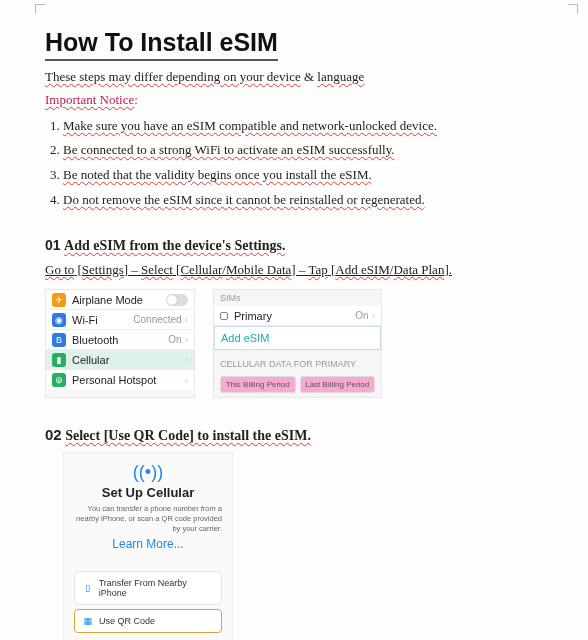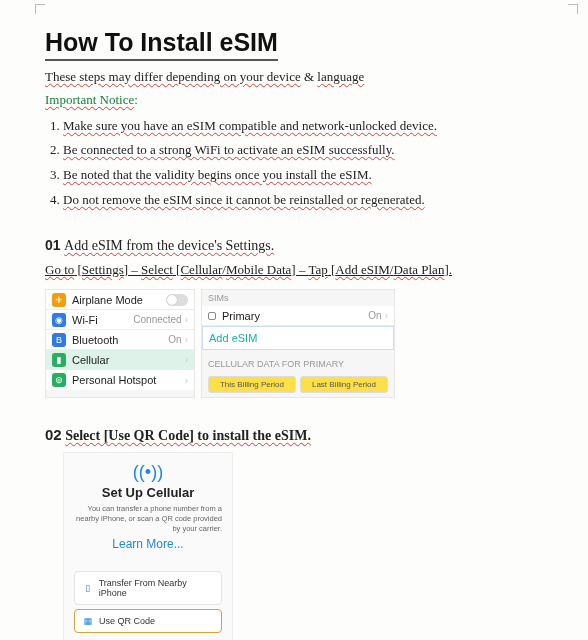--- a/index.html
+++ b/index.html
@@ -31,21 +31,21 @@
     text-decoration-style: wavy;
     text-decoration-color: #d43f3a;
     text-decoration-thickness: 1px;
     text-underline-offset: 2px;
   }
   .sub {
     font-size: 13px;
     line-height: 1.6;
     margin-bottom: 4px;
   }
-  .imp { color: #15803d; font-size: 13px; margin-bottom: 6px; }
+  .imp { color: #be185d; font-size: 13px; margin-bottom: 6px; }
   ol.notice {
     list-style: decimal;
     padding-left: 18px;
     font-size: 13px;
     line-height: 1.9;
   }
   .step-head {
     font-size: 14px;
     margin-top: 24px;
     margin-bottom: 6px;
@@ -60,21 +60,21 @@
     gap:6px;
     margin-top:4px;
   }
   .panel {
     background:#f6f6f6;
     border:1px solid #e7e7e7;
     font-family: -apple-system, Helvetica, Arial, sans-serif;
     font-size:11px;
   }
   .panelL { width:150px; }
-  .panelR { width:194px; }
+  .panelR { width:169px;margin-left:12px; }
   .row {
     display:flex; align-items:center;
     background:#fff;
     border-bottom:1px solid #eee;
     padding:4px 6px;
     height:20px;
   }
   .row:last-child{border-bottom:none;}
   .ic { width:14px;height:14px;border-radius:3px; display:inline-flex;align-items:center;justify-content:center;margin-right:6px;color:#fff;font-size:9px;}
   .ic-plane{background:#f39c12;}
@@ -84,21 +84,21 @@
   .ic-hot{background:#27ae60;}
   .lbl{flex:1;color:#222;}
   .rgt{color:#999;font-size:10px;}
   .chev{color:#ccc;margin-left:3px;font-size:10px;}
   .sel{background:#dff2e9;}
   .toggle{width:22px;height:12px;border-radius:6px;background:#ddd;position:relative;}
   .toggle:after{content:"";position:absolute;width:10px;height:10px;border-radius:50%;background:#fff;top:1px;left:1px;box-shadow:0 0 1px rgba(0,0,0,.3);}
   .hdr{font-size:9px;color:#999;padding:3px 6px;text-transform:none;}
   .addE{color:#17b19c;background:#fff;border:1px solid #cde; padding:5px 6px;}
   .btns{display:flex;gap:4px;padding:4px 6px;}
-  .pill{flex:1;background:#fde047;border:1px solid #ddd;border-radius:3px;font-size:8px;text-align:center;padding:3px 0;color:#555;}
+  .pill{flex:1;background:#f9a8d4;border:1px solid #ddd;border-radius:3px;font-size:8px;text-align:center;padding:3px 0;color:#555;}
 
   
   .step2-head{ font-size:14px; margin-top:28px;margin-bottom:4px;}
   .step2-head .num{font-family:Arial,sans-serif;font-size:15px;font-weight:600;}
 
   .shot2{
     width:170px;
     border:1px solid #eee;
     background:#fafafa;
     margin-top:8px;
@@ -139,21 +139,21 @@
 
   <ol class="notice">
     <li><span class="wavy">Make sure you have an eSIM compatible and network-unlocked device.</span></li>
     <li><span class="wavy">Be connected to a strong WiFi to activate an eSIM successfully.</span></li>
     <li><span class="wavy">Be noted that the validity begins once you install the eSIM.</span></li>
     <li><span class="wavy">Do not remove the eSIM since it cannot be reinstalled or regenerated.</span></li>
   </ol>
 
   <div class="step-head">
     <span class="num">01</span>
-    <span class="wavy" style="font-weight:400">Add eSIM from the device's Settings.</span>
+    <span class="wavy" style="font-weight:700">Add eSIM from the device's Settings.</span>
   </div>
   <div class="step-sub">
     <span class="wavy">Go to</span><span> [</span><span class="wavy">Settings</span><span>] – </span><span class="wavy">Select</span><span> [</span><span class="wavy">Cellular</span><span>/</span><span class="wavy">Mobile Data</span><span>] – </span><span class="wavy">Tap</span><span> [</span><span class="wavy">Add eSIM</span><span>/</span><span class="wavy">Data Plan</span><span>].</span>
   </div>
 
   <div class="shot1">
     <div class="panel panelL">
       <div class="row">
         <span class="ic ic-plane">✈</span>
         <span class="lbl">Airplane Mode</span>

